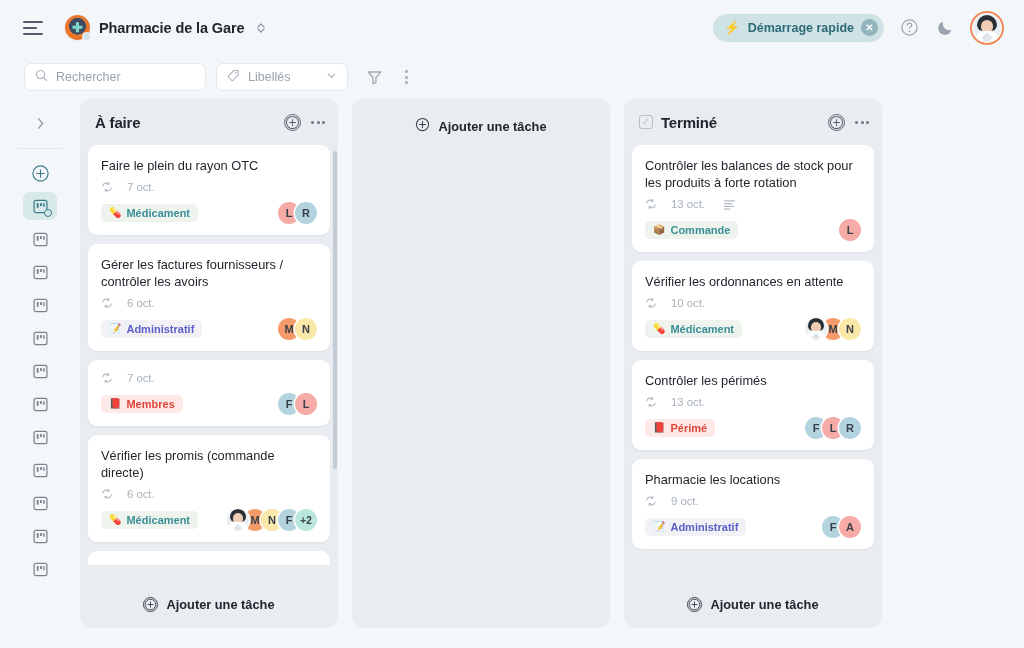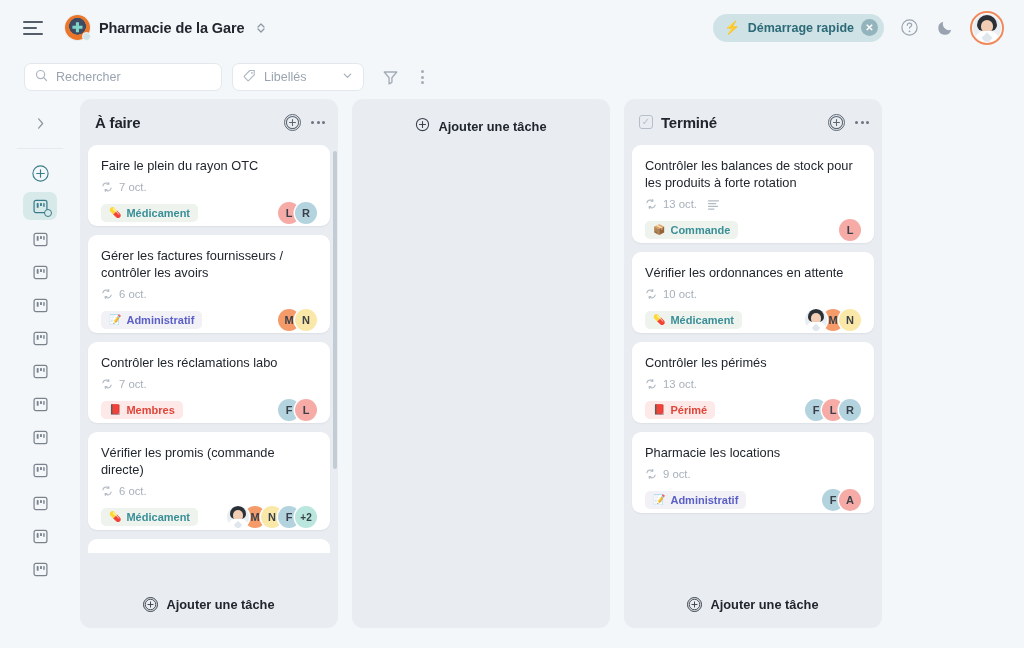--- a/index.html
+++ b/index.html
@@ -65,21 +65,21 @@
   .avatar-top .coat{position:absolute;left:2px;bottom:0;width:24px;height:11px;border-radius:9px 9px 0 0;background:#fff;}
   .avatar-top .collar{position:absolute;left:10px;bottom:0;width:8px;height:8px;background:#dfe7ed;transform:rotate(45deg);}
 
   
   .filterbar { height:44px; display:flex; align-items:center; padding-left:24px; gap:10px; }
   .field {
     height:28px; border:1px solid #e2e8ed; background:#fff;
     border-radius:7px; display:flex; align-items:center; gap:8px;
     padding:0 10px; font-size:12.5px; color:#9aa4b0; cursor:pointer;
   }
-  .field.search { width:198px; }
+  .field.search { width:182px; }
   .field.members { width:134px; }
   .field.labels { width:132px; }
   .field .chev { margin-left:auto; color:#b4bcc6;}
   .bar-icon { width:22px;height:22px; display:flex;align-items:center;justify-content:center;color:#a3acb7;cursor:pointer;}
   .kebab { display:flex;flex-direction:column;gap:2.5px;align-items:center; }
   .kebab i { width:3px;height:3px;border-radius:50%;background:#a3acb7;display:block;}
 
   
   .body-area { display:flex; height:593px; }
 
@@ -114,25 +114,25 @@
   .plus-circle { width:17px;height:17px;border-radius:50%;border:1.3px solid #5d6672;color:#5d6672;
       display:flex;align-items:center;justify-content:center;font-size:12px;line-height:0;cursor:pointer;}
   .dots { display:flex;gap:2.5px;cursor:pointer;}
   .dots i { width:3px;height:3px;border-radius:50%;background:#6c7480;display:block;}
 
   .col-body { flex:1; overflow:hidden; padding:0 8px; position:relative; }
   .col-scroll { position:relative; }
   .scrollbar { position:absolute; right:1px; top:0; width:4px; border-radius:3px; background:#c3cbd4; }
 
   .card {
-    background:#fff; border-radius:9px; padding:12px 13px 2px 13px;
+    background:#fff; border-radius:9px; padding:12px 13px 11px 13px;
     margin-bottom:9px; box-shadow:0 1px 2px rgba(30,40,60,.06);
   }
   .card-title { font-size:12.8px; line-height:17px; color:#21262e; margin-bottom:7px; }
-  .card-meta { display:flex; align-items:center; gap:6px; margin-bottom:9px; color:#a7b0ba; font-size:11.3px;}
+  .card-meta { display:flex; align-items:center; gap:14px; margin-bottom:9px; color:#a7b0ba; font-size:11.3px;}
   .card-meta .m-icon { display:flex;align-items:center; color:#b2bac3;}
   .card-foot { display:flex; align-items:center; min-height:21px; }
   .label {
     display:inline-flex; align-items:center; gap:5px;
     border-radius:5px; padding:3px 8px; font-size:11px; font-weight:bold;
   }
   .label .emo { font-size:10px; line-height:1;}
   .avatars { margin-left:auto; display:flex; align-items:center; }
   .av {
     width:22px;height:22px;border-radius:50%;
@@ -457,21 +457,20 @@
                   <span class="emo">📝</span>
                   <span>Administratif</span>
                 </span>
                 <span class="avatars">
                   <span class="av" style="background:#f59b6a">M</span>
                   <span class="av" style="background:#fae8a8">N</span>
                 </span>
               </div>
             </div>
             <div class="card">
-              <div class="card-title">Contrôler les réclamations labo</div>
               <div class="card-meta">
                 <span class="m-icon">
                   <svg width="12" height="12" viewBox="0 0 13 13">
                     <path d="M2 5.2a4 4 0 016.6-2" fill="none" stroke="#b2bac3" stroke-width="1.2" stroke-linecap="round"></path>
                     <path d="M8.3 1.6v1.8H6.6" fill="none" stroke="#b2bac3" stroke-width="1.2" stroke-linecap="round" stroke-linejoin="round"></path>
                     <path d="M11 7.6a4 4 0 01-6.6 2" fill="none" stroke="#b2bac3" stroke-width="1.2" stroke-linecap="round"></path>
                     <path d="M4.7 11.2V9.4h1.7" fill="none" stroke="#b2bac3" stroke-width="1.2" stroke-linecap="round" stroke-linejoin="round"></path>
                   </svg>
                 </span>
                 <span>7 oct.</span>

